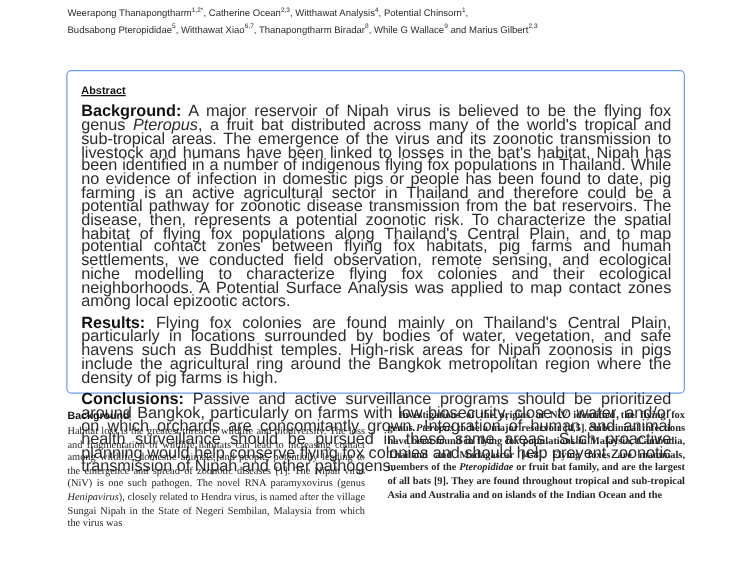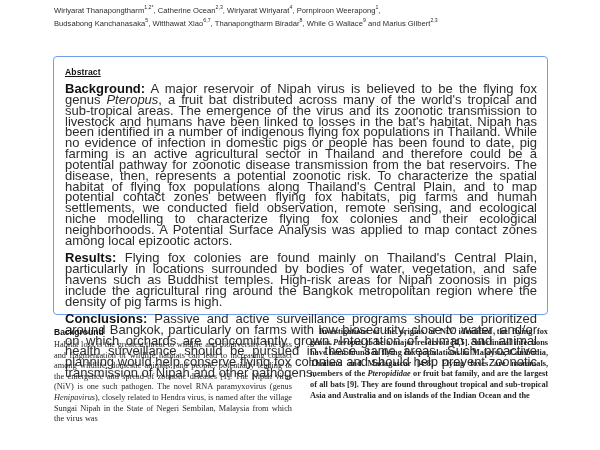--- a/index.html
+++ b/index.html
@@ -121,22 +121,22 @@
     font-weight: bold;
   }
   .col i { font-style: italic; }
 </style>
 </head>
 <body>
 
 <div class="page">
 
   <div class="authors">
-    <span class="aline" id="author-line-1"><span>Wiriyarat Thanapongtharm</span><sup>1,2*</sup>, <span>Catherine Ocean</span><sup>2,3</sup>, <span>Wiriyarat Wiriyarat</span><sup>4</sup>, <span>Pornpiroon Weerapong</span><sup>1</sup>,</span>
-    <span class="aline" id="author-line-2"><span>Budsabong Kanchanasaka</span><sup>5</sup>, <span>Witthawat Xiao</span><sup>6,7</sup>, <span>Thanapongtharm Biradar</span><sup>8</sup>, <span>While G Wallace</span><sup>9</sup> and <span>Marius Gilbert</span><sup>2,3</sup></span>
+    <span class="aline" id="author-line-1"><span>Weerapong Thanapongtharm</span><sup>1,2*</sup>, <span>Catherine Ocean</span><sup>2,3</sup>, <span>Witthawat Analysis</span><sup>4</sup>, <span>Potential Chinsorn</span><sup>1</sup>,</span>
+    <span class="aline" id="author-line-2"><span>Budsabong Pteropididae</span><sup>5</sup>, <span>Witthawat Xiao</span><sup>6,7</sup>, <span>Thanapongtharm Biradar</span><sup>8</sup>, <span>While G Wallace</span><sup>9</sup> and <span>Marius Gilbert</span><sup>2,3</sup></span>
   </div>
 
   <div class="abstract-box">
     <div class="abstract-title">Abstract</div>
 
     <p class="abs-para">
       <span class="abs-label">Background:</span><span id="abs-text-0"> A major reservoir of Nipah virus is believed to be the flying fox genus <i>Pteropus</i>, a fruit bat distributed across many of the world's tropical and sub-tropical areas. The emergence of the virus and its zoonotic transmission to livestock and humans have been linked to losses in the bat's habitat. Nipah has been identified in a number of indigenous flying fox populations in Thailand. While no evidence of infection in domestic pigs or people has been found to date, pig farming is an active agricultural sector in Thailand and therefore could be a potential pathway for zoonotic disease transmission from the bat reservoirs. The disease, then, represents a potential zoonotic risk. To characterize the spatial habitat of flying fox populations along Thailand's Central Plain, and to map potential contact zones between flying fox habitats, pig farms and human settlements, we conducted field observation, remote sensing, and ecological niche modelling to characterize flying fox colonies and their ecological neighborhoods. A Potential Surface Analysis was applied to map contact zones among local epizootic actors.</span>
     </p>
 
     <p class="abs-para">

